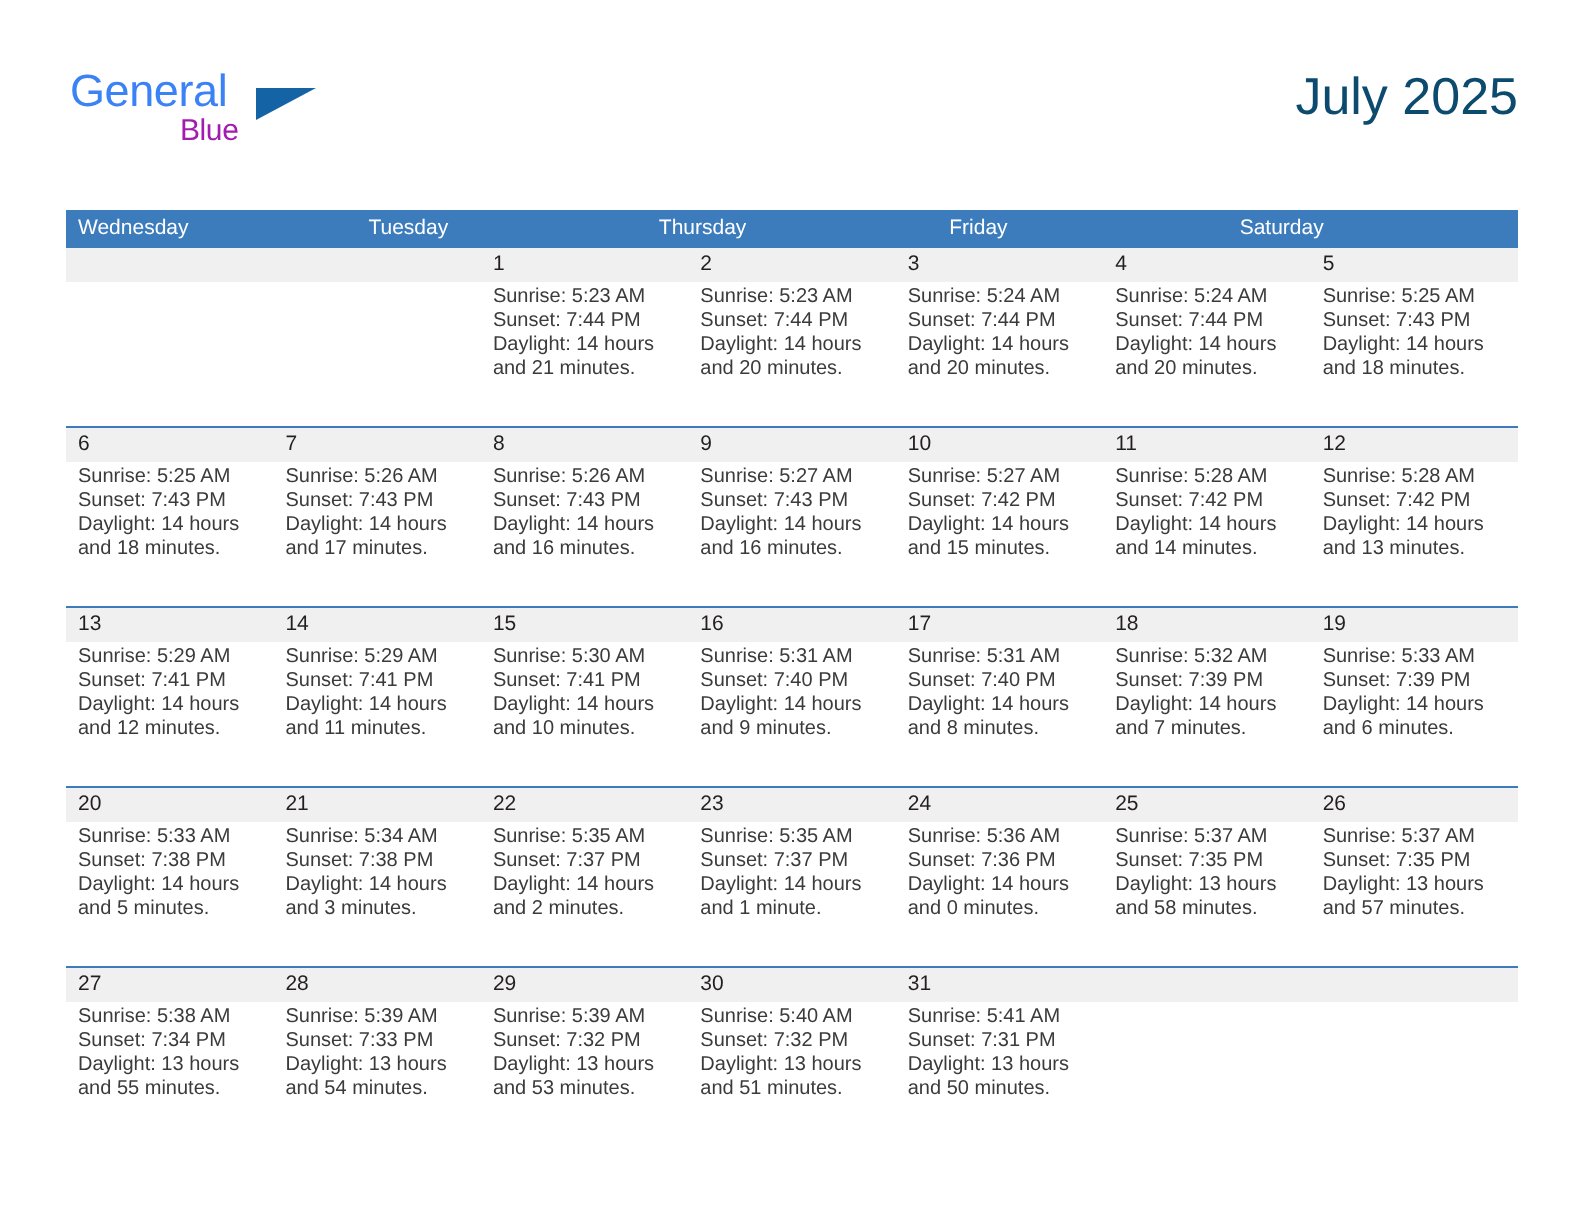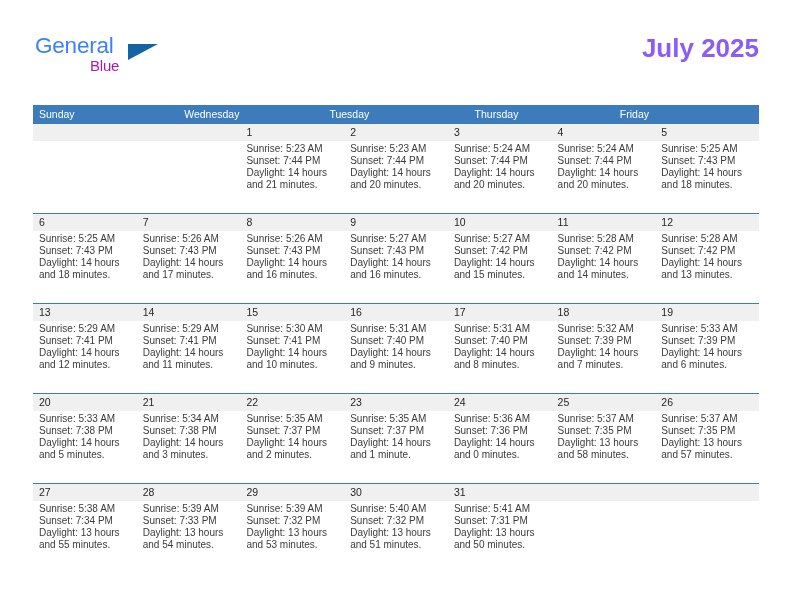--- a/index.html
+++ b/index.html
@@ -54,23 +54,23 @@
     border-bottom: 16px solid transparent;
   }
 
   .title-block {
     position: absolute;
     right: 0; top: 0;
     text-align: right;
   }
   .cal-title {
     font-size: 26px;
-    color: #8b5cf6;
+    color: #0c4a6e;
     line-height: 34px;
-    font-weight: 700;
+    font-weight: 400;
     white-space: nowrap;
   }
   .cal-subtitle {
     font-size: 13.5px;
     color: #231f20;
     line-height: 20px;
     margin-top: 6px;
     font-weight: 400;
     white-space: nowrap;
   }
@@ -150,25 +150,25 @@
 
     <div class="title-block">
       <div class="cal-title">July 2025</div>
     </div>
 
   </div>
 
   <div class="calendar">
 
     <div class="cal-head">
-      <div class="hcell">Sunday</div>
       <div class="hcell">Wednesday</div>
       <div class="hcell">Tuesday</div>
       <div class="hcell">Thursday</div>
       <div class="hcell">Friday</div>
+      <div class="hcell">Saturday</div>
     </div>
 
     <div id="weeks-container">
         <div class="week">
           <div class="week-band"></div>
           <div class="week-row">
             <div class="cell">
               <div class="daynum"></div>
             </div>
             <div class="cell">

